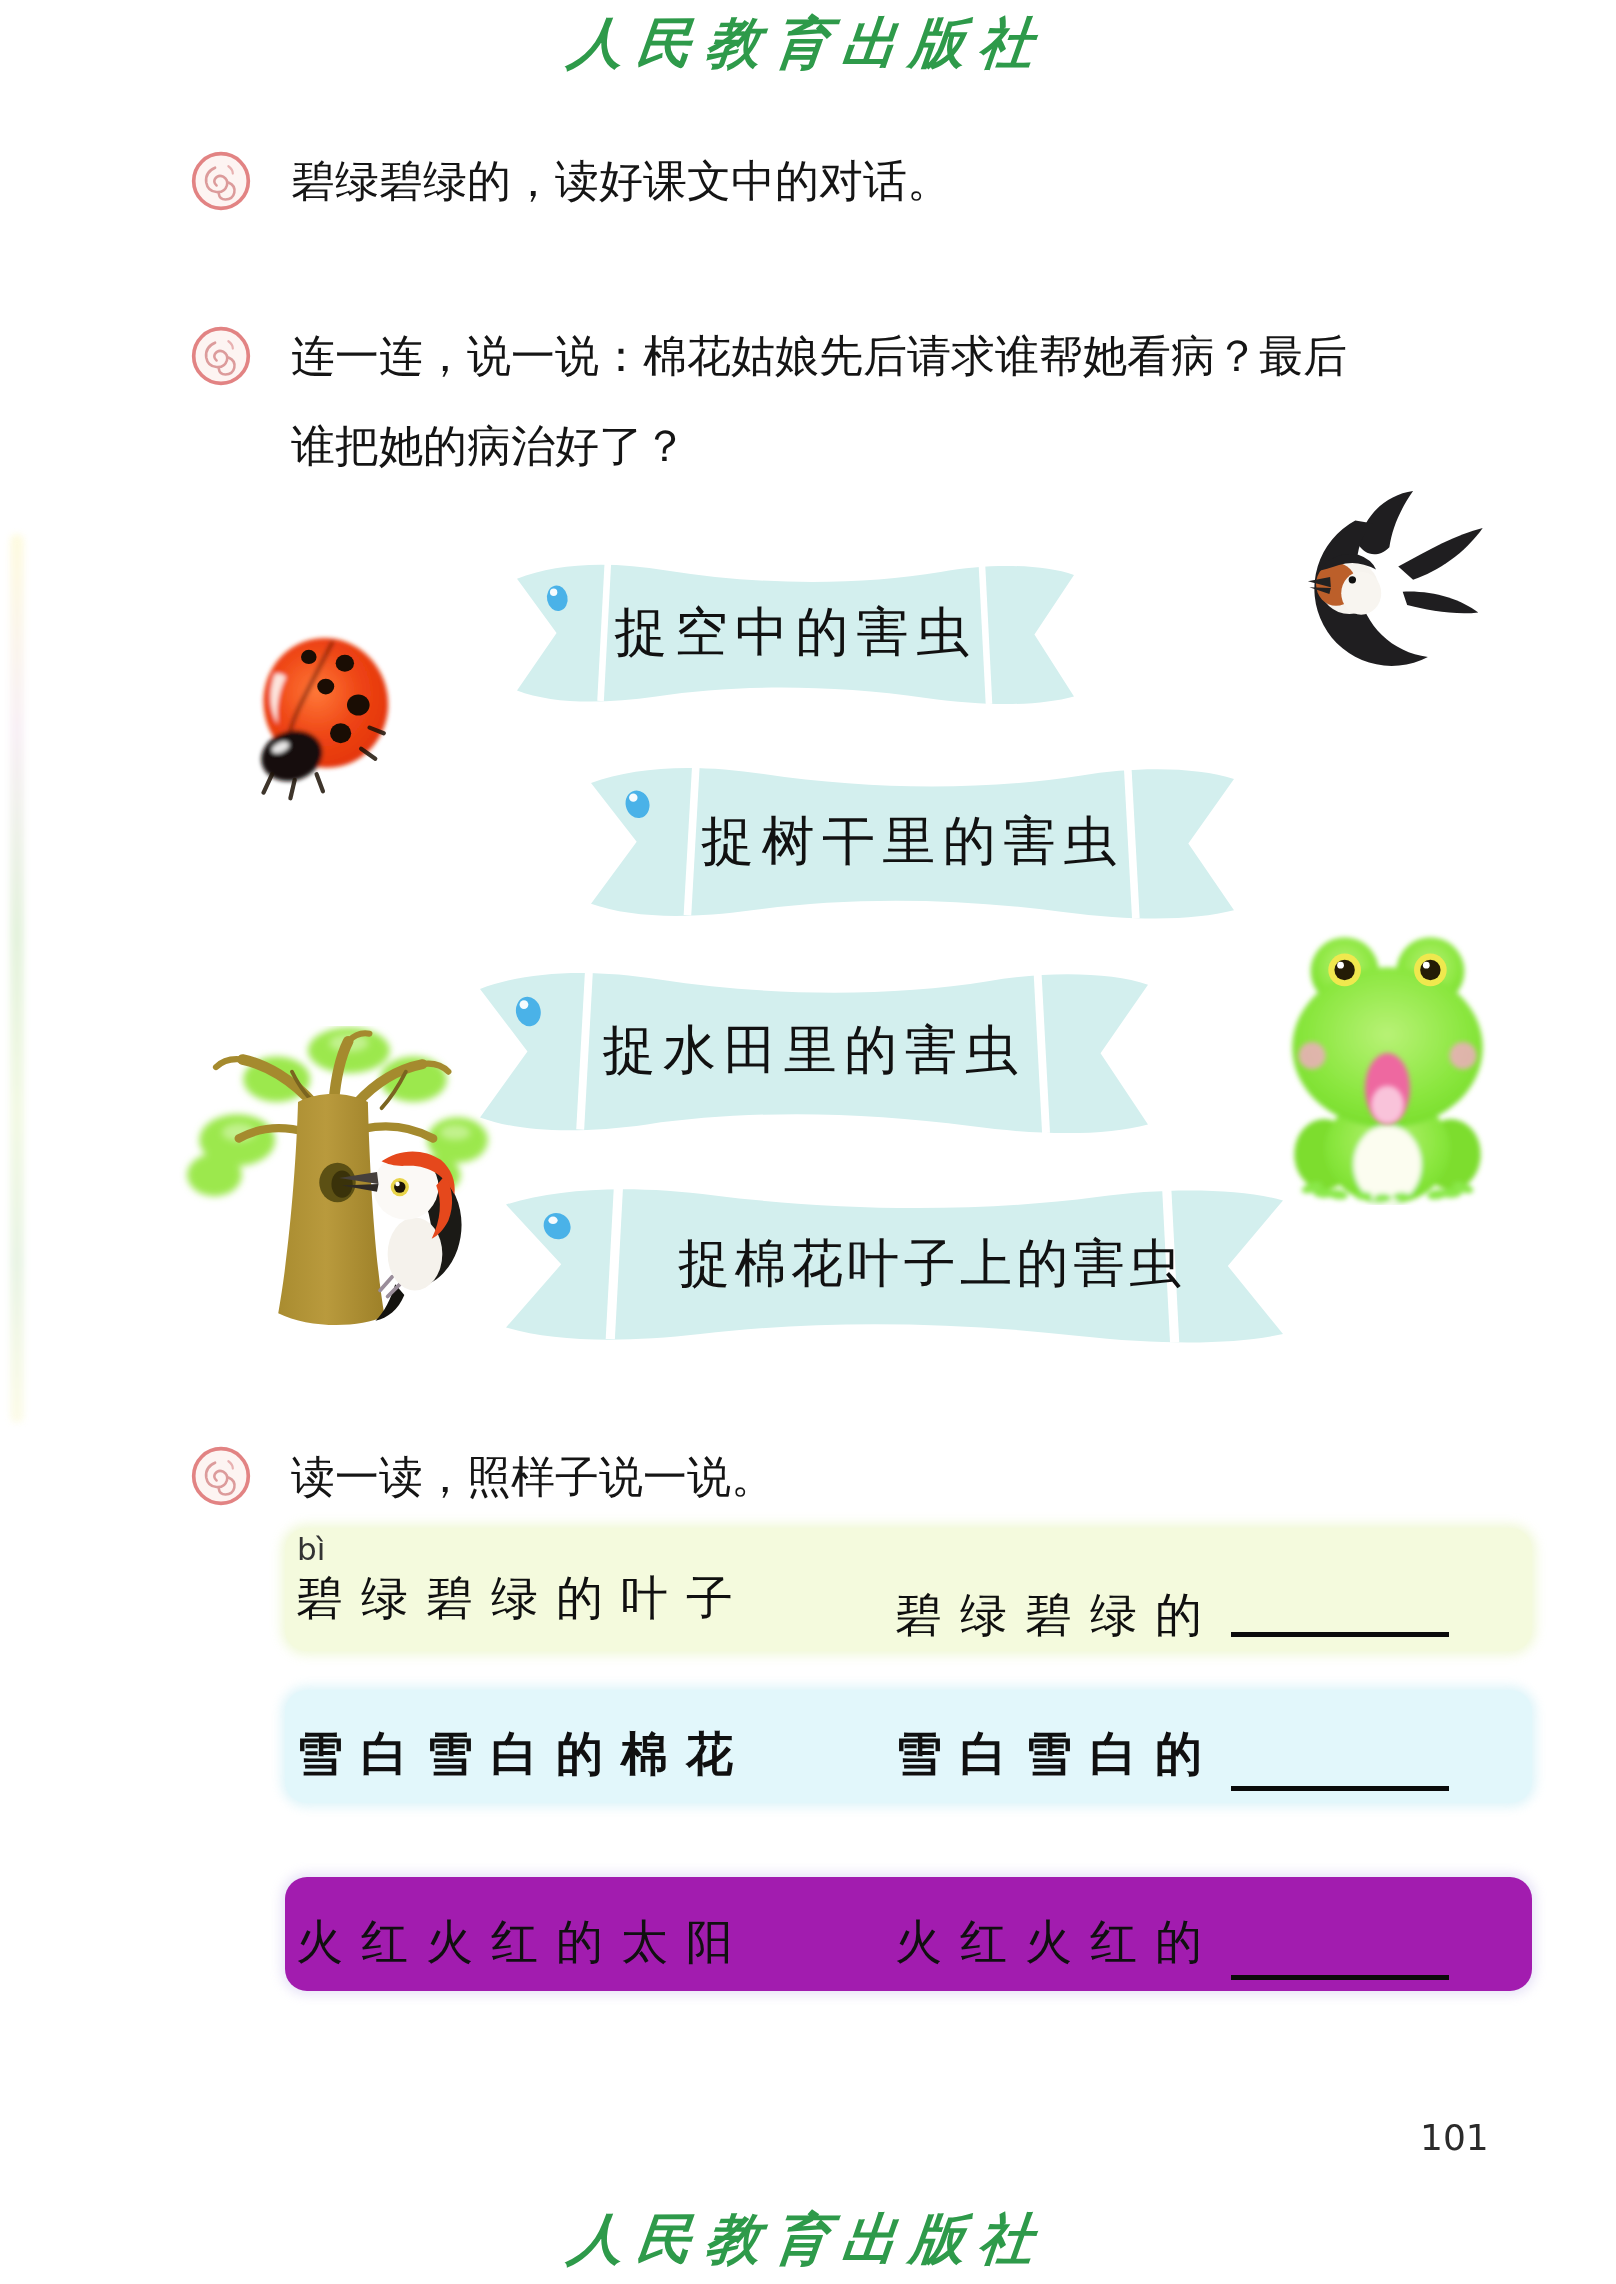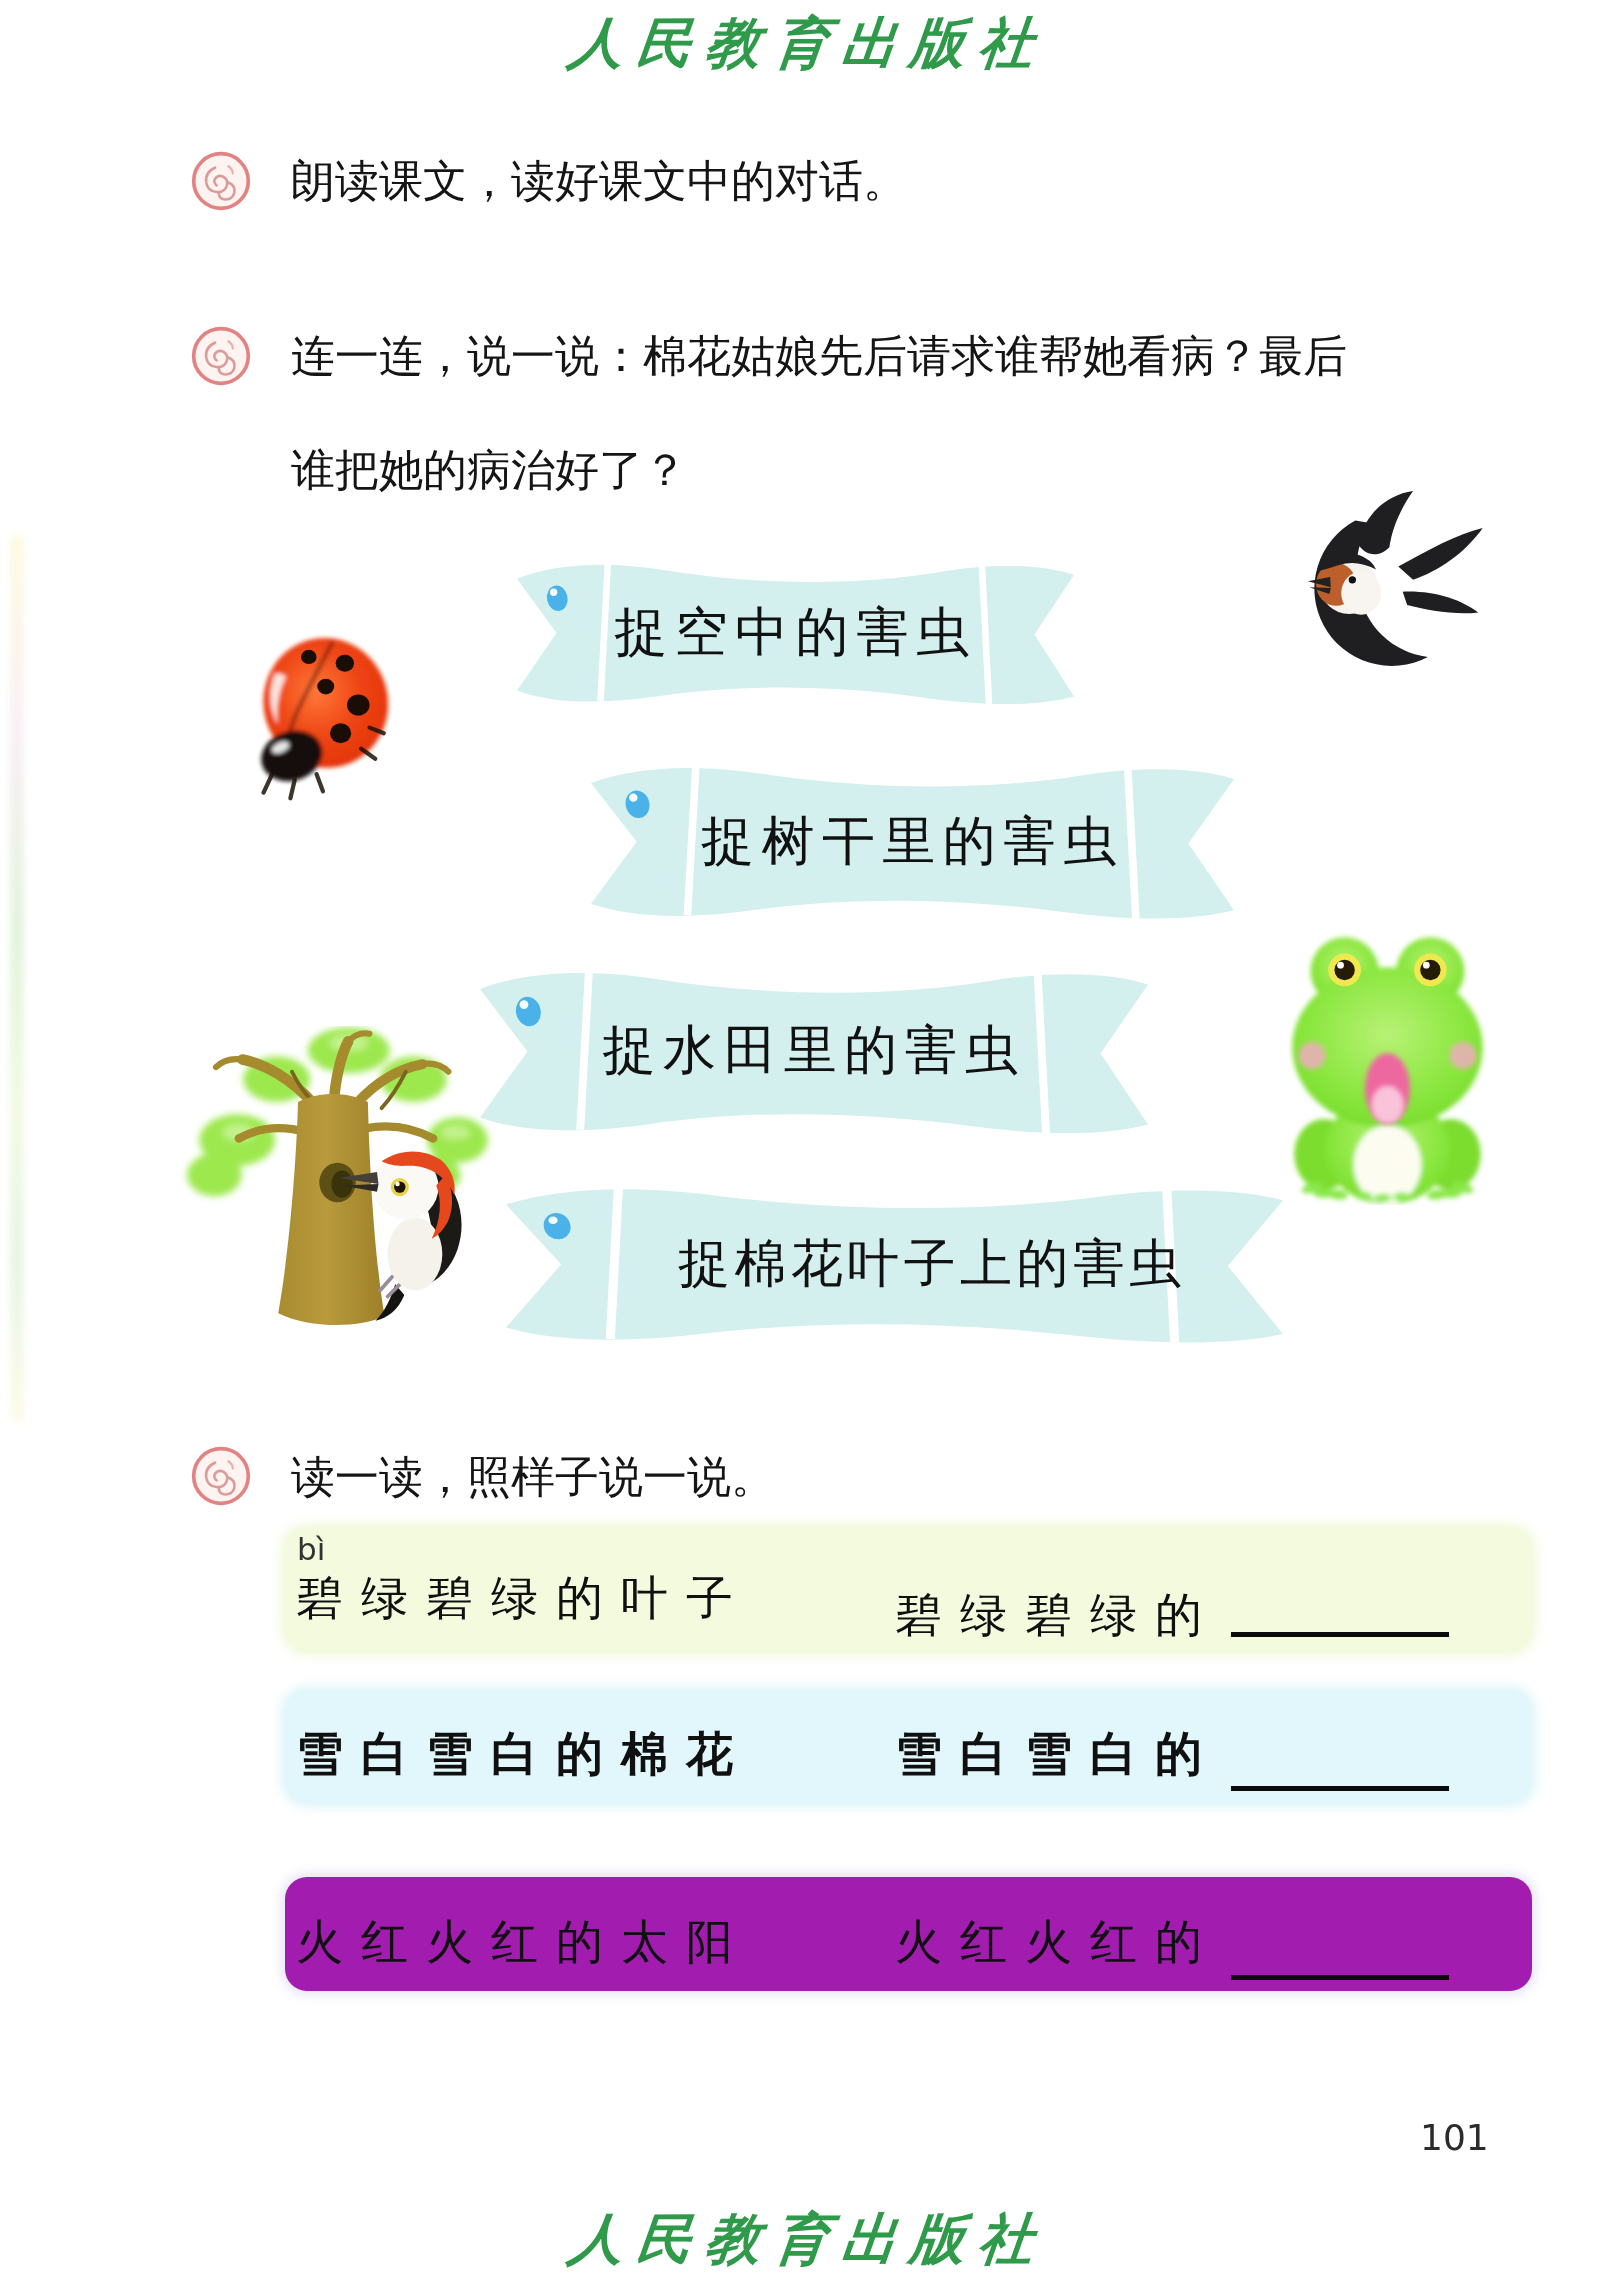--- a/index.html
+++ b/index.html
@@ -50,32 +50,32 @@
 <div class="logo logo-top">人民教育出版社</div>
 
 <div class="stamp" style="left:190px;top:150px;">
   <svg viewBox="0 0 84 84" width="62" height="62">
     <circle cx="42" cy="42" r="37" fill="#fdf4f2" stroke="#e28383" stroke-width="5"></circle>
     <path d="M34 24 q-14 6 -12 20 q2 12 14 13 q11 1 14 -9 q2 -8 -5 -12 q-7 -3 -11 3 q-3 5 2 9" fill="none" stroke="#dc9b9b" stroke-width="3.5" stroke-linecap="round"></path>
     <path d="M52 44 q10 4 8 14 q-2 9 -12 9 q-8 0 -9 -8" fill="none" stroke="#dc9b9b" stroke-width="3.5" stroke-linecap="round"></path>
     <path d="M52 22 q6 4 6 10" fill="none" stroke="#e8b0b0" stroke-width="3" stroke-linecap="round"></path>
   </svg>
 </div>
-<div class="exline" style="left:291px;top:157px;">朗读课文，读好课文中的对话。</div>
+<div class="exline" style="left:291px;top:157px;">碧绿碧绿的，读好课文中的对话。</div>
 
 <div class="stamp" style="left:190px;top:325px;">
   <svg viewBox="0 0 84 84" width="62" height="62">
     <circle cx="42" cy="42" r="37" fill="#fdf4f2" stroke="#e28383" stroke-width="5"></circle>
     <path d="M34 24 q-14 6 -12 20 q2 12 14 13 q11 1 14 -9 q2 -8 -5 -12 q-7 -3 -11 3 q-3 5 2 9" fill="none" stroke="#dc9b9b" stroke-width="3.5" stroke-linecap="round"></path>
     <path d="M52 44 q10 4 8 14 q-2 9 -12 9 q-8 0 -9 -8" fill="none" stroke="#dc9b9b" stroke-width="3.5" stroke-linecap="round"></path>
     <path d="M52 22 q6 4 6 10" fill="none" stroke="#e8b0b0" stroke-width="3" stroke-linecap="round"></path>
   </svg>
 </div>
 <div class="exline" style="left:291px;top:332px;">连一连，说一说：棉花姑娘先后请求谁帮她看病？最后</div>
-<div class="exline" style="left:291px;top:422px;margin-top:24px;">谁把她的病治好了？</div>
+<div class="exline" style="left:291px;top:422px;">谁把她的病治好了？</div>
 
 <div>
 
   <svg class="abs" style="left:248px;top:628px;" width="152" height="178" viewBox="0 0 215 250">
     <defs>
       <radialGradient id="ladyG" cx="45%" cy="40%" r="65%">
         <stop offset="0%" stop-color="#ff7838"></stop>
           <stop offset="55%" stop-color="#ee4414"></stop>
           <stop offset="100%" stop-color="#e2330a"></stop>
       </radialGradient>

